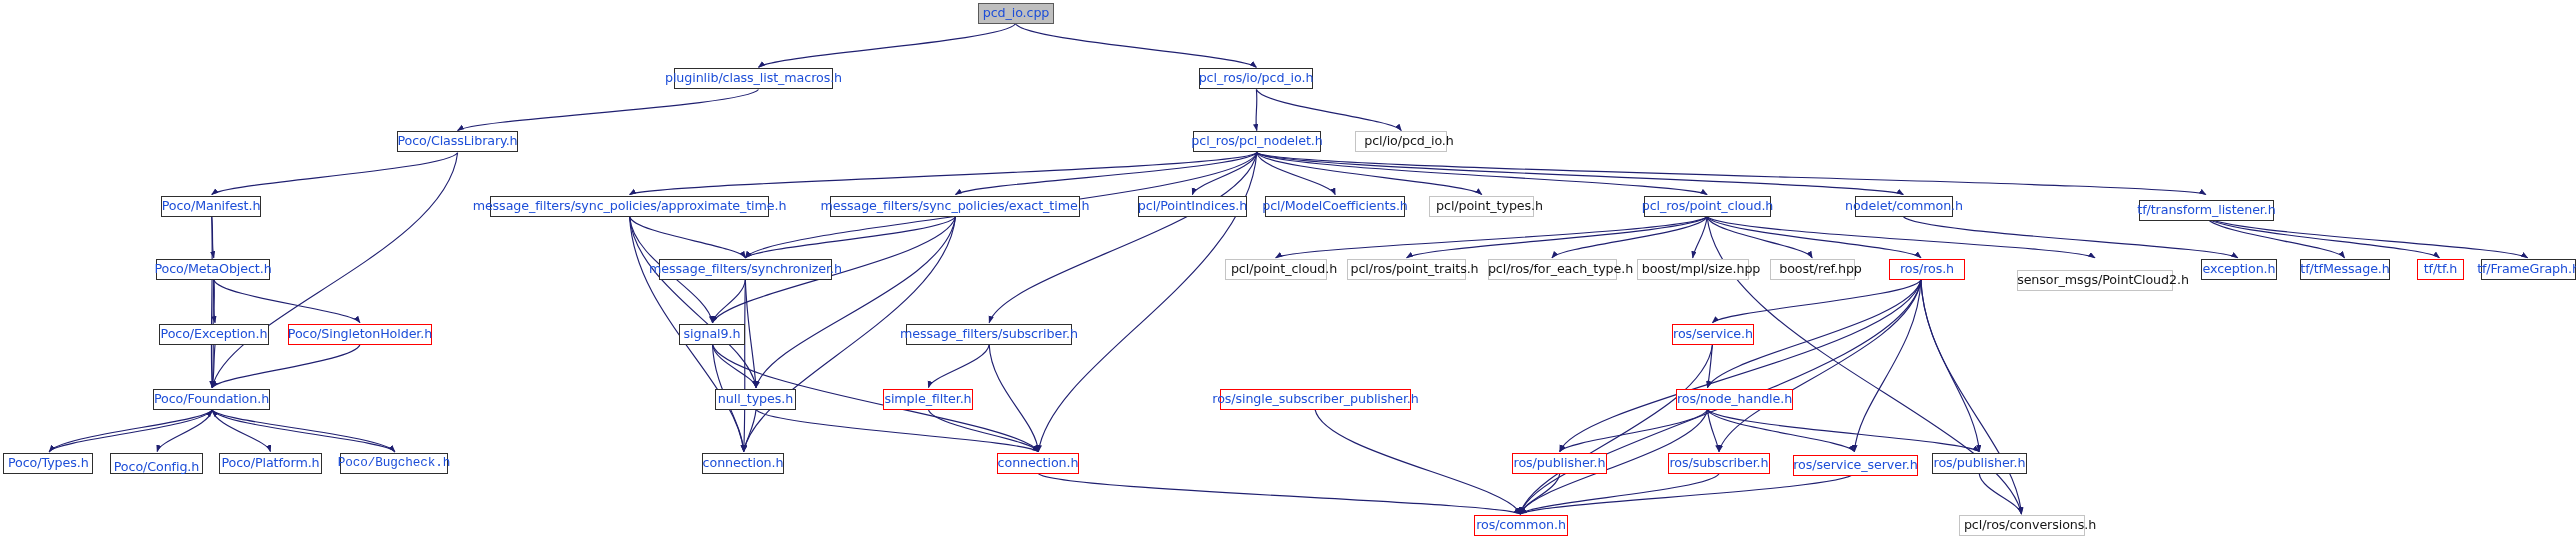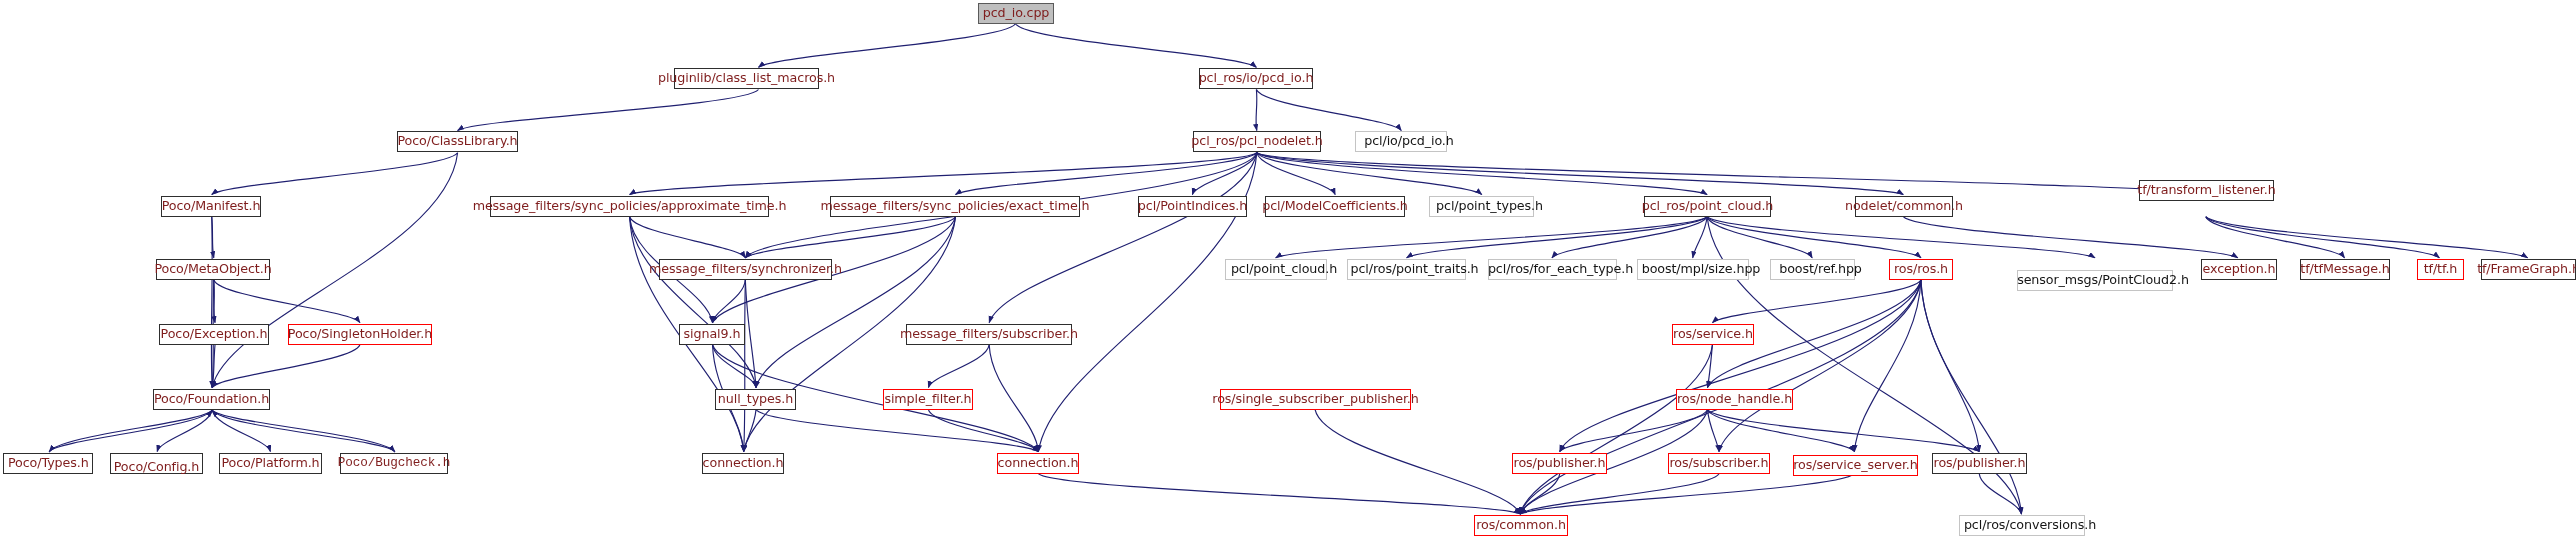--- a/index.html
+++ b/index.html
@@ -16,21 +16,21 @@
     position:absolute;
     box-sizing:border-box;
     display:flex;
     align-items:center;
     justify-content:center;
     white-space:nowrap;
     background:#ffffff;
     height:21.4px;
     font-size:12.7px;
     line-height:1;
-    color:#7f1d1d;
+    color:#1d4ed8;
     letter-spacing:-0.1px;
     border:0.8px solid #9a9a9a;
   }
   .node.normal{border:0.8px solid #2e2e2e;}
   .node.thick{border:1.6px solid #2e2e2e;}
   .node.red{border:1.6px solid #ff0000;}
   .node.grey{border:0.8px solid #c4c4c4;color:#151515;padding-left:16px;}
   .node.root{
     background:#bfbfbf;
     border:1.6px solid #5a5a5a;
@@ -129,21 +129,21 @@
         <path d="M2258,577 C2240.5,597.58 1875.5,611.3 1851,626" marker-end="url(#ah)"></path>
         <path d="M2410,577 C2412.3175,597.58 2458.2555,611.3 2461.5,626" marker-end="url(#ah)"></path>
         <path d="M59,551 C67.9325,529.58 244.99450000000002,515.3 257.5,500" marker-end="url(#ah)"></path>
         <path d="M480,551 C469.9875,529.58 271.5175,515.3 257.5,500" marker-end="url(#ah)"></path>
       </g>
   </svg>
   <div id="node-layer">
       <div class="node root" style="left: 978px; top: 2.5px; width: 76px;">
         <span>pcd_io.cpp</span>
       </div>
-      <div class="node normal" style="left: 674px; top: 68px; width: 145px;">
+      <div class="node normal" style="left: 674px; top: 68px; width: 159px;">
         <span>pluginlib/class_list_macros.h</span>
       </div>
       <div class="node normal" style="left: 1199px; top: 68px; width: 114px;">
         <span>pcl_ros/io/pcd_io.h</span>
       </div>
       <div class="node normal" style="left: 397px; top: 131px; width: 121px;">
         <span>Poco/ClassLibrary.h</span>
       </div>
       <div class="node normal" style="left: 1193px; top: 131px; width: 128px;">
         <span>pcl_ros/pcl_nodelet.h</span>
@@ -168,21 +168,21 @@
       </div>
       <div class="node grey" style="left: 1429px; top: 196px; width: 105px;">
         <span>pcl/point_types.h</span>
       </div>
       <div class="node normal" style="left: 1644px; top: 196px; width: 127px;">
         <span>pcl_ros/point_cloud.h</span>
       </div>
       <div class="node thick" style="left: 1855px; top: 196px; width: 98px;">
         <span>nodelet/common.h</span>
       </div>
-      <div class="node thick" style="left: 2139px; top: 180px; width: 135px;">
+      <div class="node thick" style="left: 2139px; top: 200px; width: 135px;">
         <span>tf/transform_listener.h</span>
       </div>
       <div class="node normal" style="left: 156px; top: 259px; width: 114px;">
         <span>Poco/MetaObject.h</span>
       </div>
       <div class="node normal" style="left: 659px; top: 259px; width: 173px;">
         <span>message_filters/synchronizer.h</span>
       </div>
       <div class="node grey" style="left: 1225px; top: 259px; width: 102px;">
         <span>pcl/point_cloud.h</span>
@@ -192,21 +192,21 @@
       </div>
       <div class="node grey" style="left: 1488px; top: 259px; width: 129px;">
         <span>pcl/ros/for_each_type.h</span>
       </div>
       <div class="node grey" style="left: 1637px; top: 259px; width: 112px;">
         <span>boost/mpl/size.hpp</span>
       </div>
       <div class="node grey" style="left: 1770px; top: 259px; width: 85px;">
         <span>boost/ref.hpp</span>
       </div>
-      <div class="node red" style="left: 1889px; top: 259px; width: 64px; text-align: right;">
+      <div class="node red" style="left: 1889px; top: 259px; width: 76px; text-align: right;">
         <span>ros/ros.h</span>
       </div>
       <div class="node grey" style="left: 2017px; top: 270px; width: 156px;">
         <span>sensor_msgs/PointCloud2.h</span>
       </div>
       <div class="node thick" style="left: 2201px; top: 259px; width: 76px;">
         <span>exception.h</span>
       </div>
       <div class="node thick" style="left: 2300px; top: 259px; width: 90px;">
         <span>tf/tfMessage.h</span>

